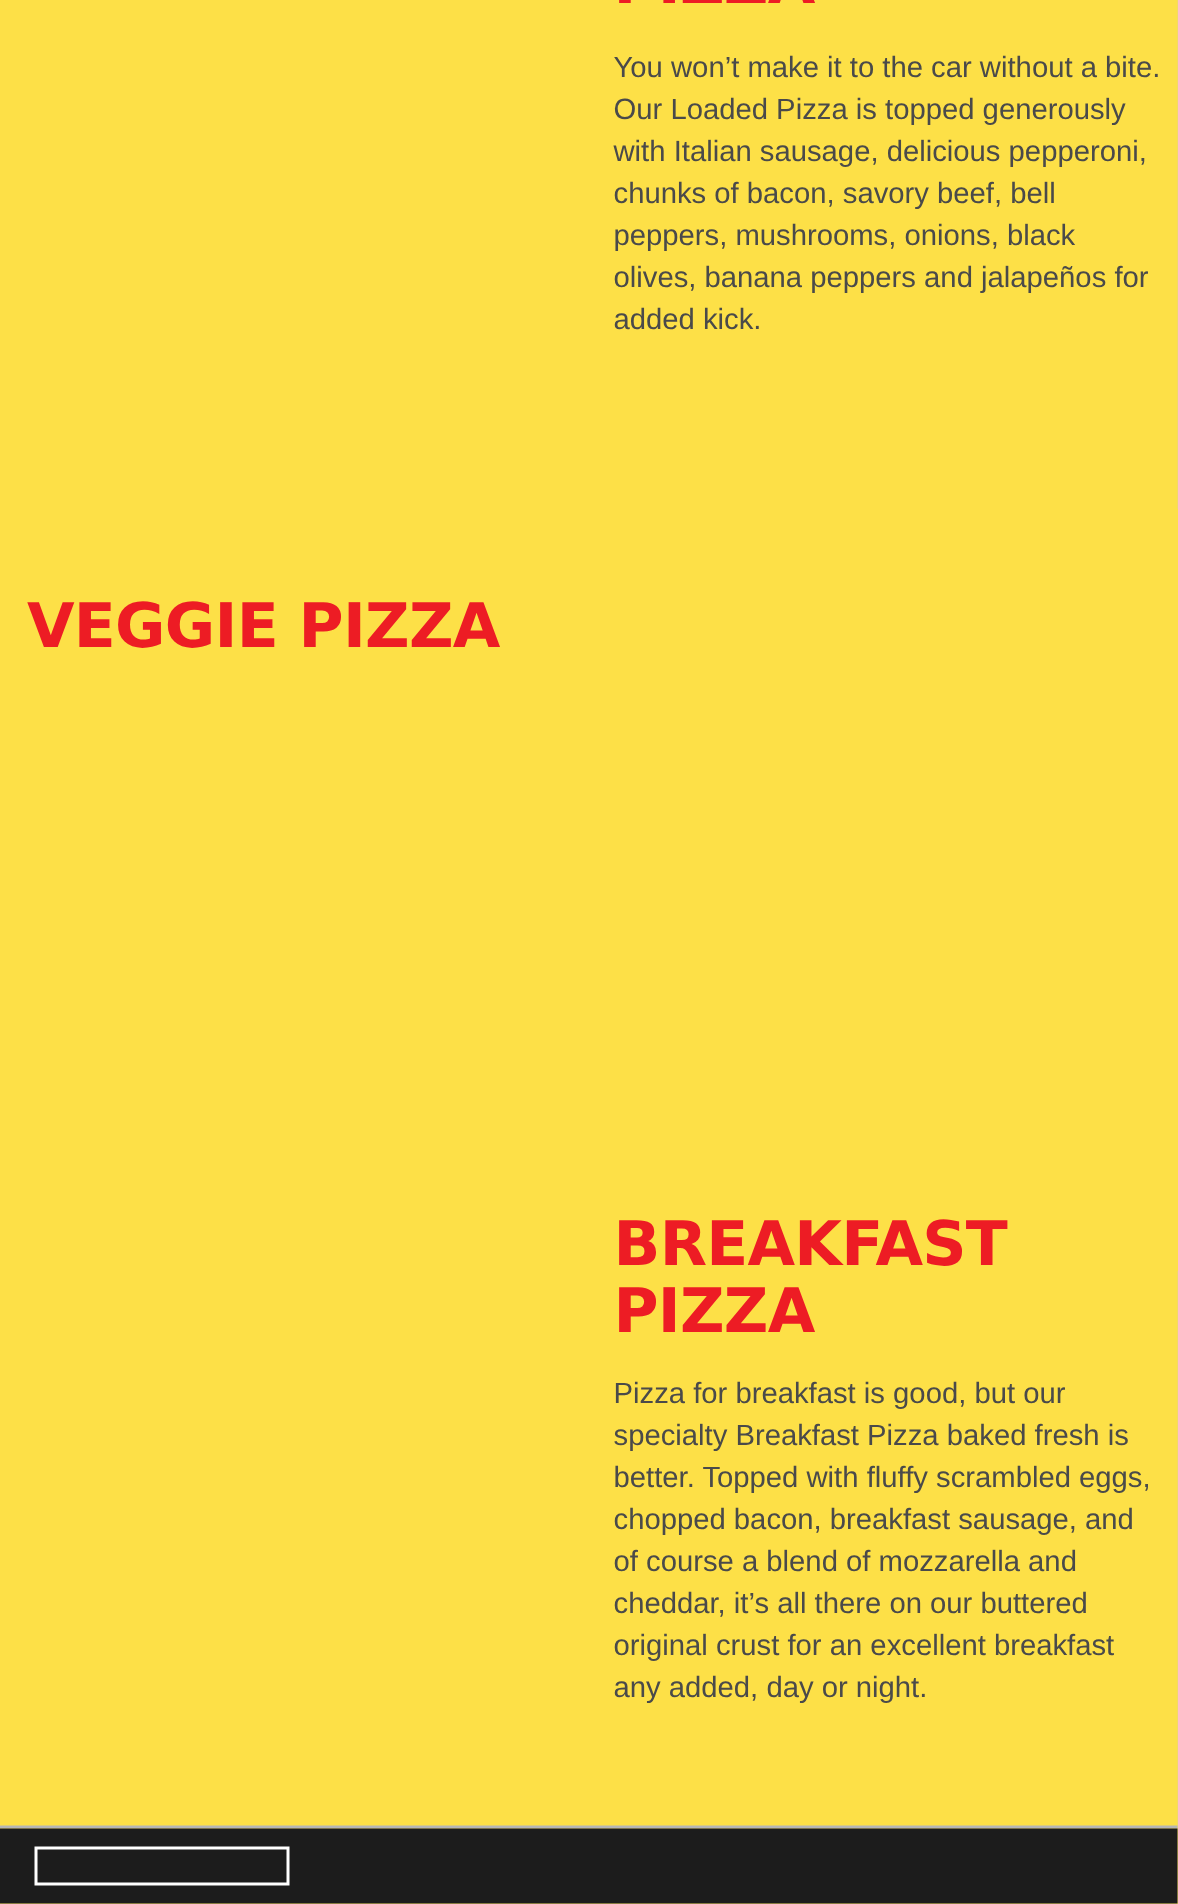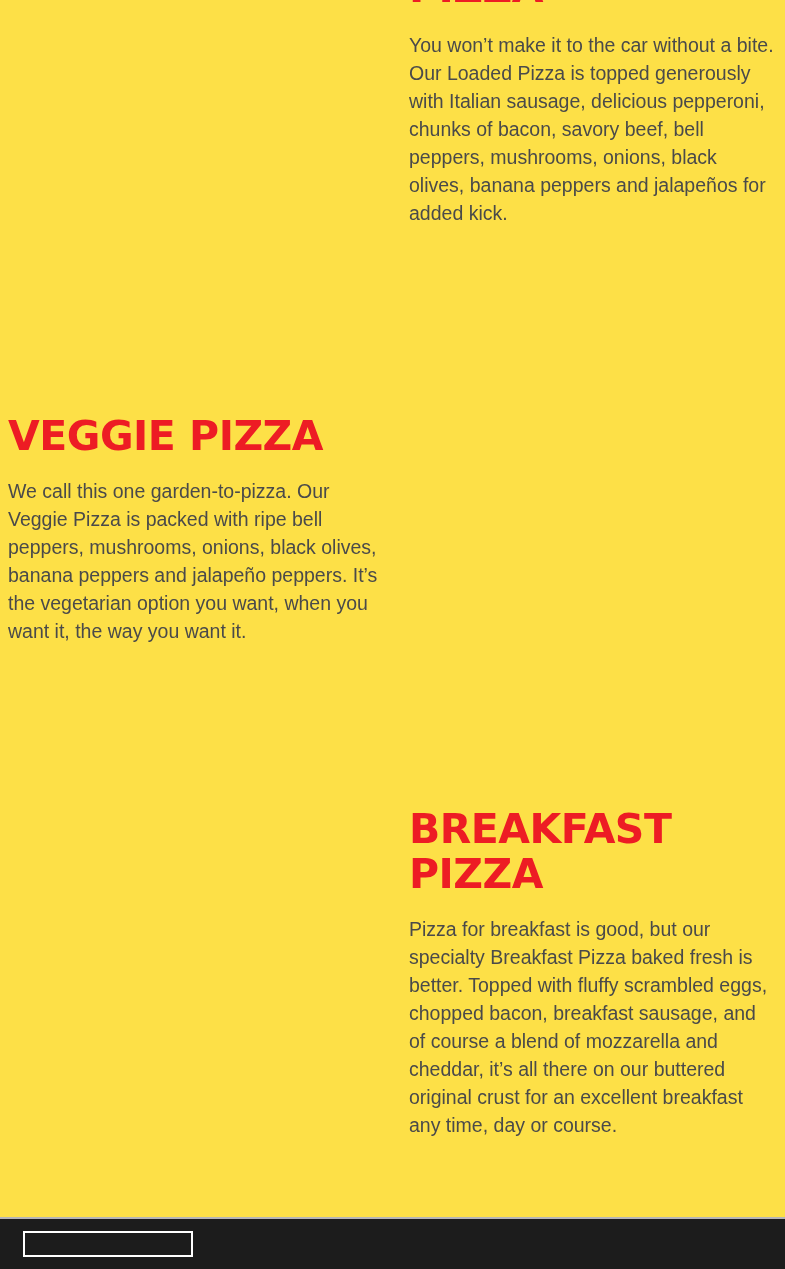--- a/index.html
+++ b/index.html
@@ -48,21 +48,22 @@
     margin: 0;
   }
   
   #block-loaded {
     top: -34px;
   }
   #block-loaded .item-title {
     margin-bottom: 20px;
   }
   #block-veggie {
-    top: 414px;
+    top: 395px;
+    margin-left: 10px;
   }
   #block-breakfast {
     top: 807px;
   }
   .footer-bar {
     position: absolute;
     left: 0;
     bottom: 0;
     width: 785px;
     height: 50px;
@@ -91,26 +92,25 @@
 
 <div class="page">
 
   <div class="col-right" id="block-loaded">
     <h2 class="item-title">PIZZA</h2>
     <p class="item-body">You won’t make it to the car without a bite. Our Loaded Pizza is topped generously with Italian sausage, delicious pepperoni, chunks of bacon, savory beef, bell peppers, mushrooms, onions, black olives, banana peppers and jalapeños for added kick.</p>
   </div>
 
   <div class="col-left" id="block-veggie">
     <h2 class="item-title">VEGGIE PIZZA</h2>
-    <p class="item-body">We call this one garden-to-pizza. Our Veggie Pizza is packed with ripe bell peppers, mushrooms, onions, black olives, banana peppers and jalapeño peppers. It’s the vegetarian option you want, when you want it, the way you want it.</p>
   </div>
 
   <div class="col-right" id="block-breakfast">
     <h2 class="item-title">BREAKFAST PIZZA</h2>
-    <p class="item-body">Pizza for breakfast is good, but our specialty Breakfast Pizza baked fresh is better. Topped with fluffy scrambled eggs, chopped bacon, breakfast sausage, and of course a blend of mozzarella and cheddar, it’s all there on our buttered original crust for an excellent breakfast any time, day or course.</p>
+    <p class="item-body">Pizza for breakfast is good, but our specialty Breakfast Pizza baked fresh is better. Topped with fluffy scrambled eggs, chopped bacon, breakfast sausage, and of course a blend of mozzarella and cheddar, it’s all there on our buttered original crust for an excellent breakfast any added, day or night.</p>
   </div>
 
   <div class="footer-edge"></div>
 
   <div class="footer-bar">
     <div class="footer-logo-box"></div>
   </div>
 
 </div>
 

